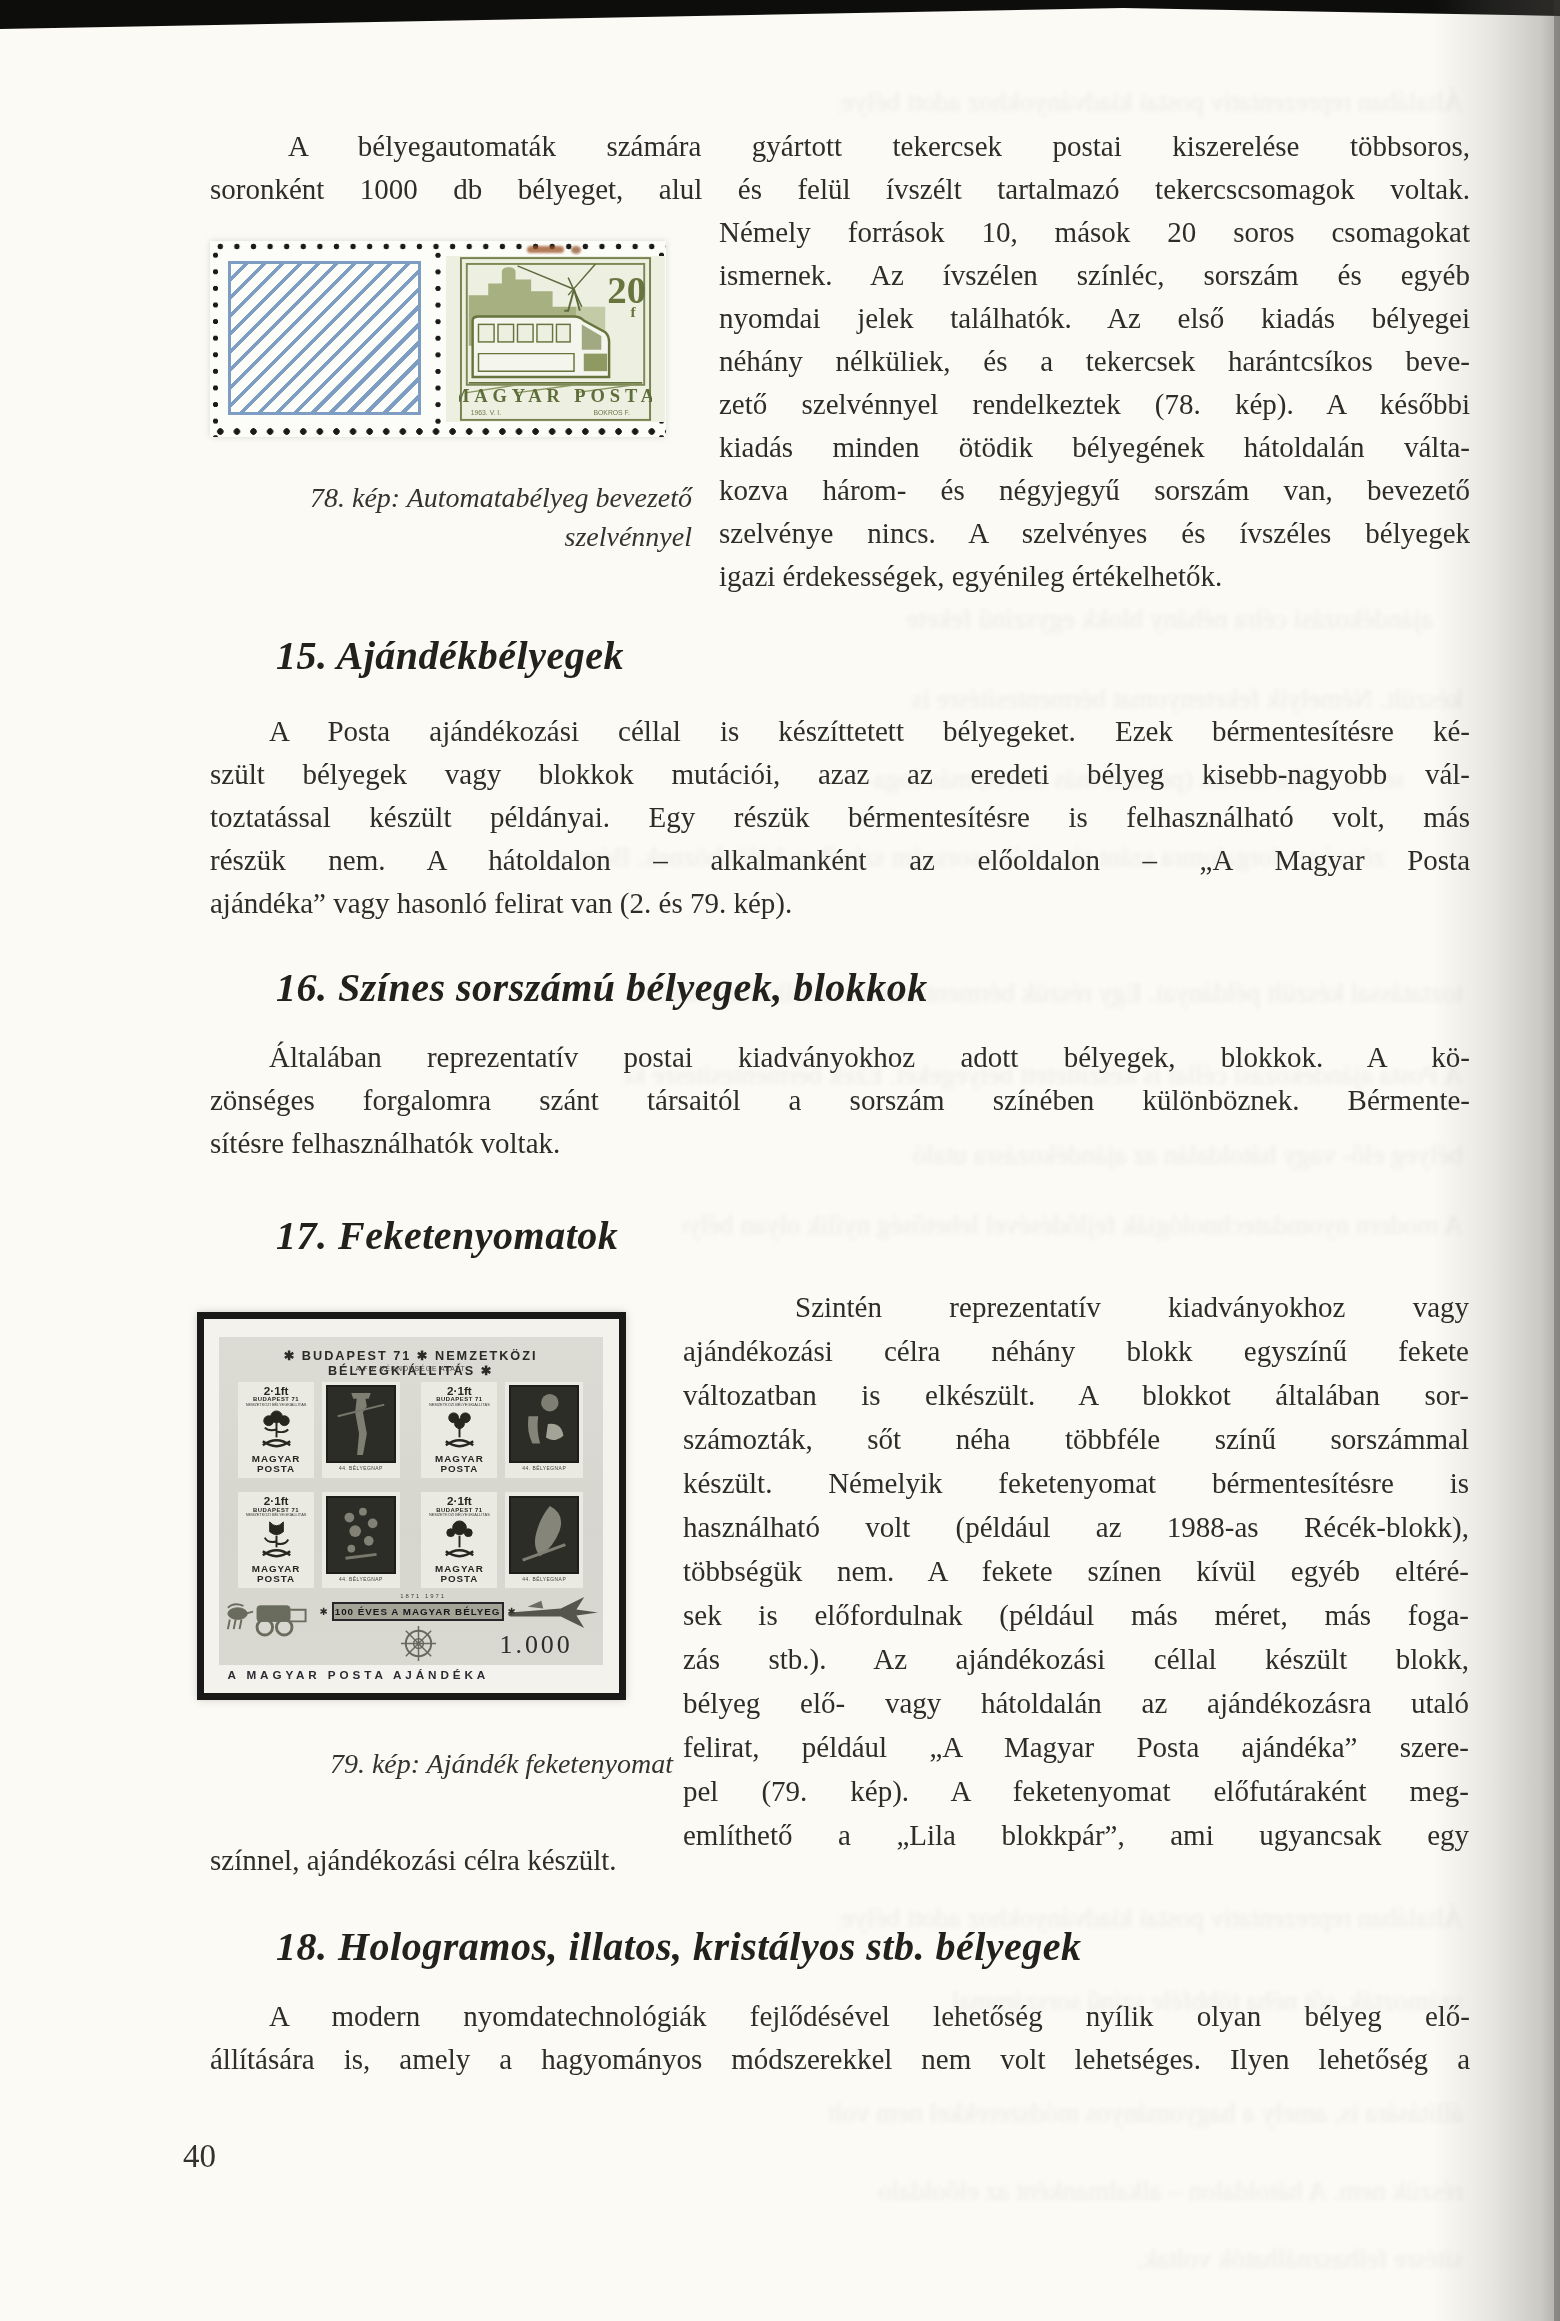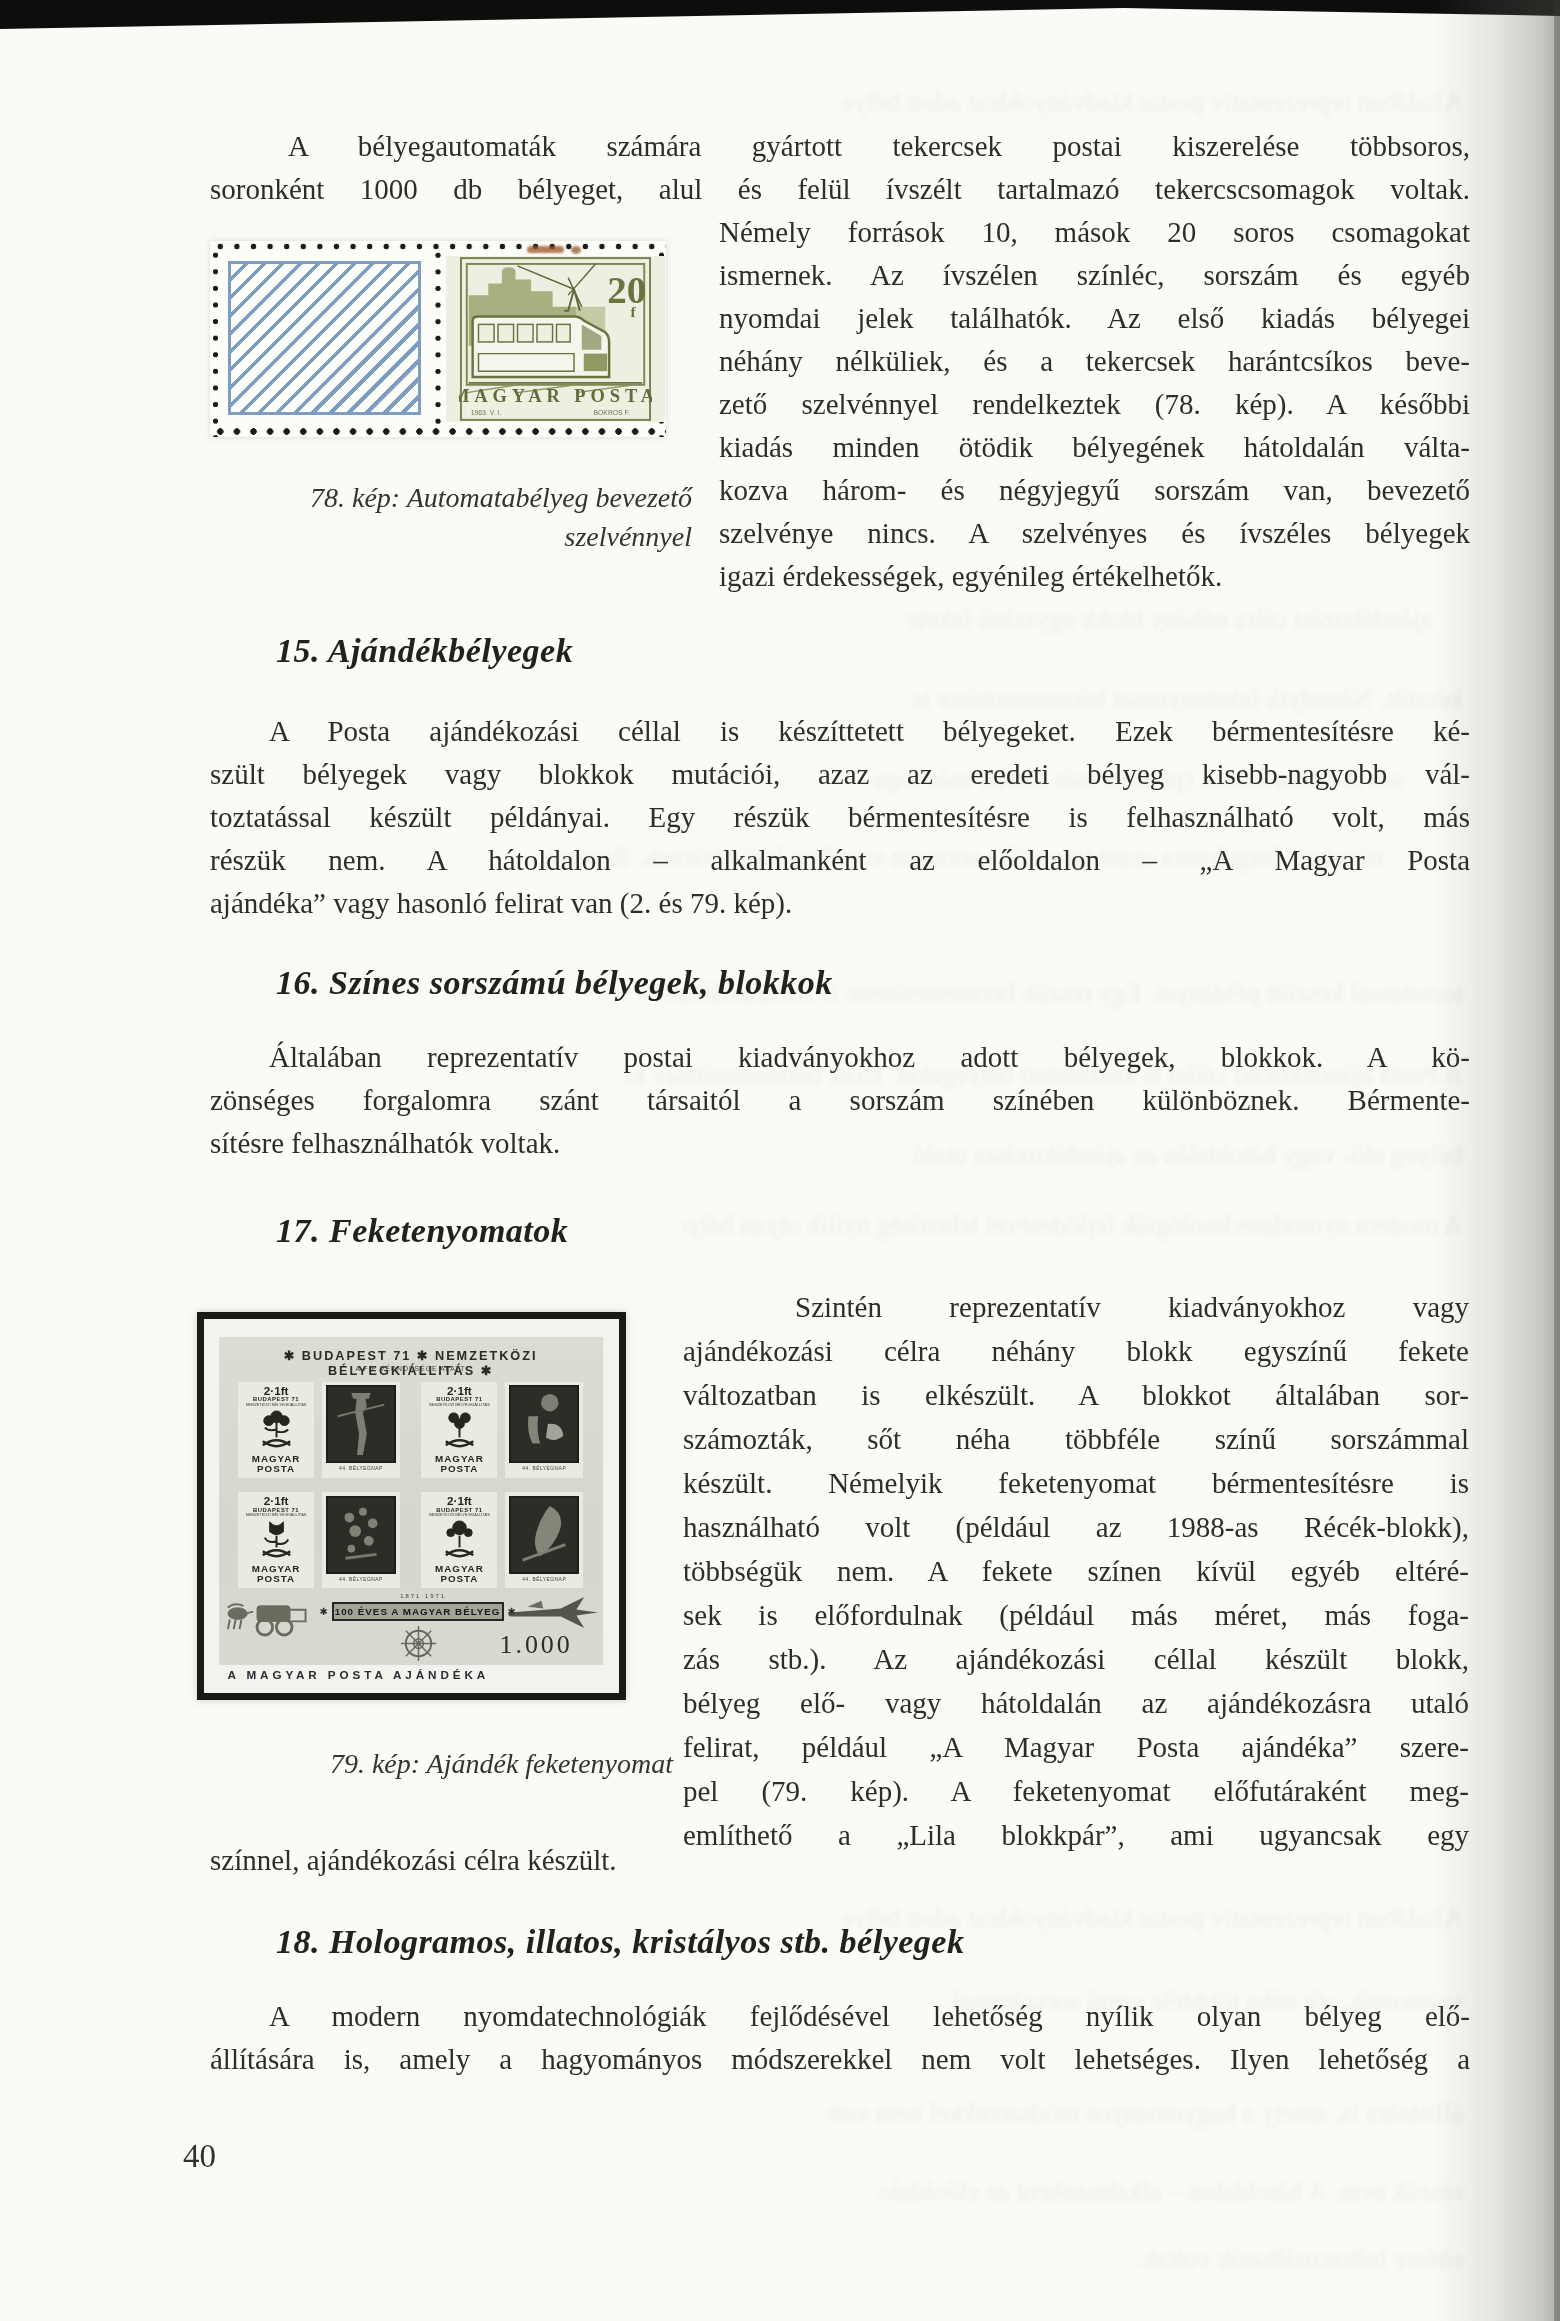--- a/index.html
+++ b/index.html
@@ -14,21 +14,21 @@
   
   .scan-top-bar{left:0;top:0;width:1560px;height:29px;background:#0d0d0c;
     clip-path:polygon(0 0,100% 0,100% 55%,72% 28%,0 100%);}
   .scan-right-shade{right:0;top:0;width:127px;height:2321px;
     background:linear-gradient(to right,rgba(130,128,122,0) 0%,rgba(130,128,122,0.16) 45%,rgba(100,98,93,0.32) 85%,rgba(78,77,72,0.45) 100%);}
   .scan-right-line{right:0;top:0;width:5.9px;height:2321px;background:rgba(60,60,56,0.35);}
   
   .body-text{font-size:29px;line-height:43px;color:#2e2d27;}
   .jline{text-align:justify;text-align-last:justify;}
   .jline.last{text-align-last:left;}
-  .heading{font-size:34px;font-weight:bold;font-style:italic;color:#22211c;letter-spacing:0.5px;white-space:nowrap;}
+  .heading{font-size:40px;font-weight:bold;font-style:italic;color:#22211c;letter-spacing:0.5px;white-space:nowrap;}
   .caption{font-style:italic;font-size:28px;line-height:39px;color:#34332c;text-align:right;}
   .pagenum{font-size:33px;color:#33322c;}
   .plainline{font-size:29px;color:#2e2d27;}
   .ghost{font-size:27px;line-height:33px;color:#3e4637;opacity:0.075;
     filter:blur(2px);transform:scaleX(-1);white-space:nowrap;overflow:hidden;pointer-events:none;}
   
   .stamp78{
     left:210px;top:241px;width:456px;height:196px;
     background:
       radial-gradient(circle,#1a1a17 2.5px,rgba(0,0,0,0) 3.1px) 2px 1px / 16.6px 8.8px repeat-x,

